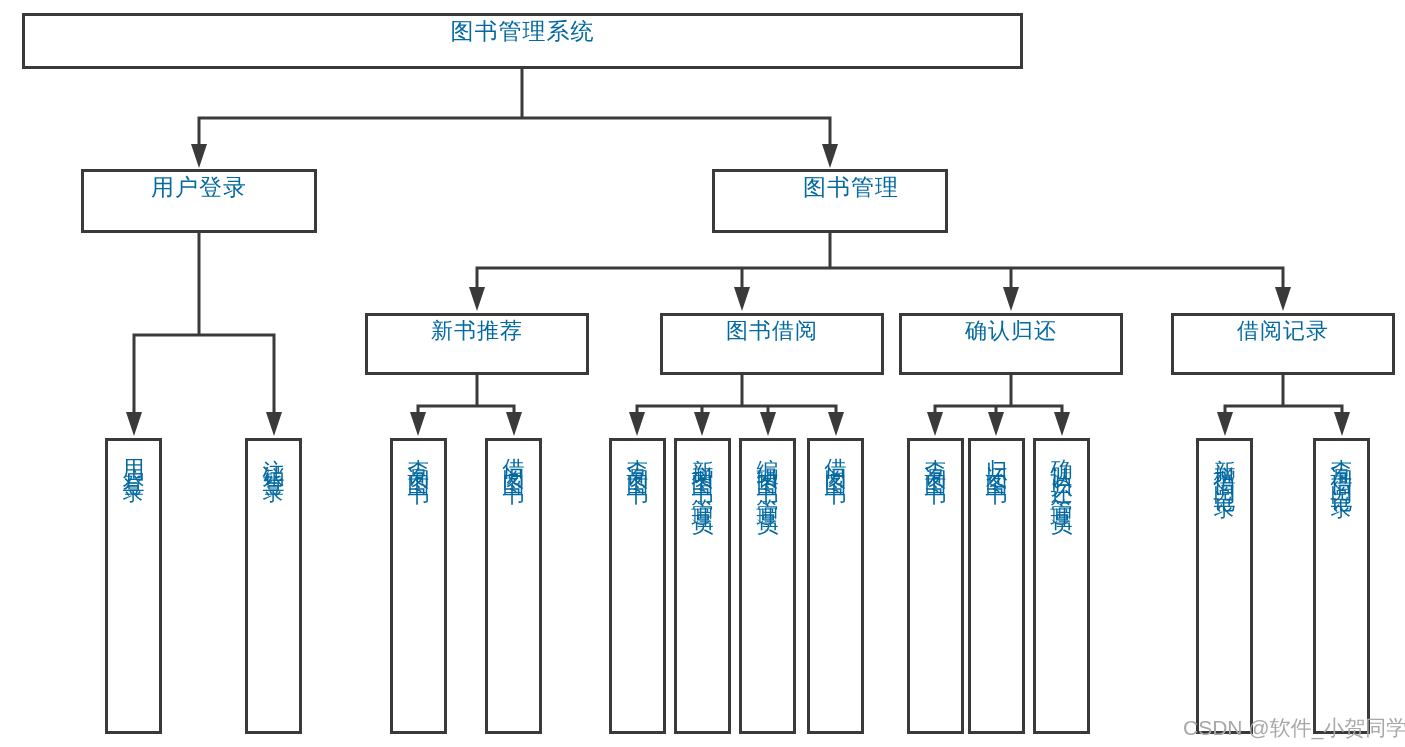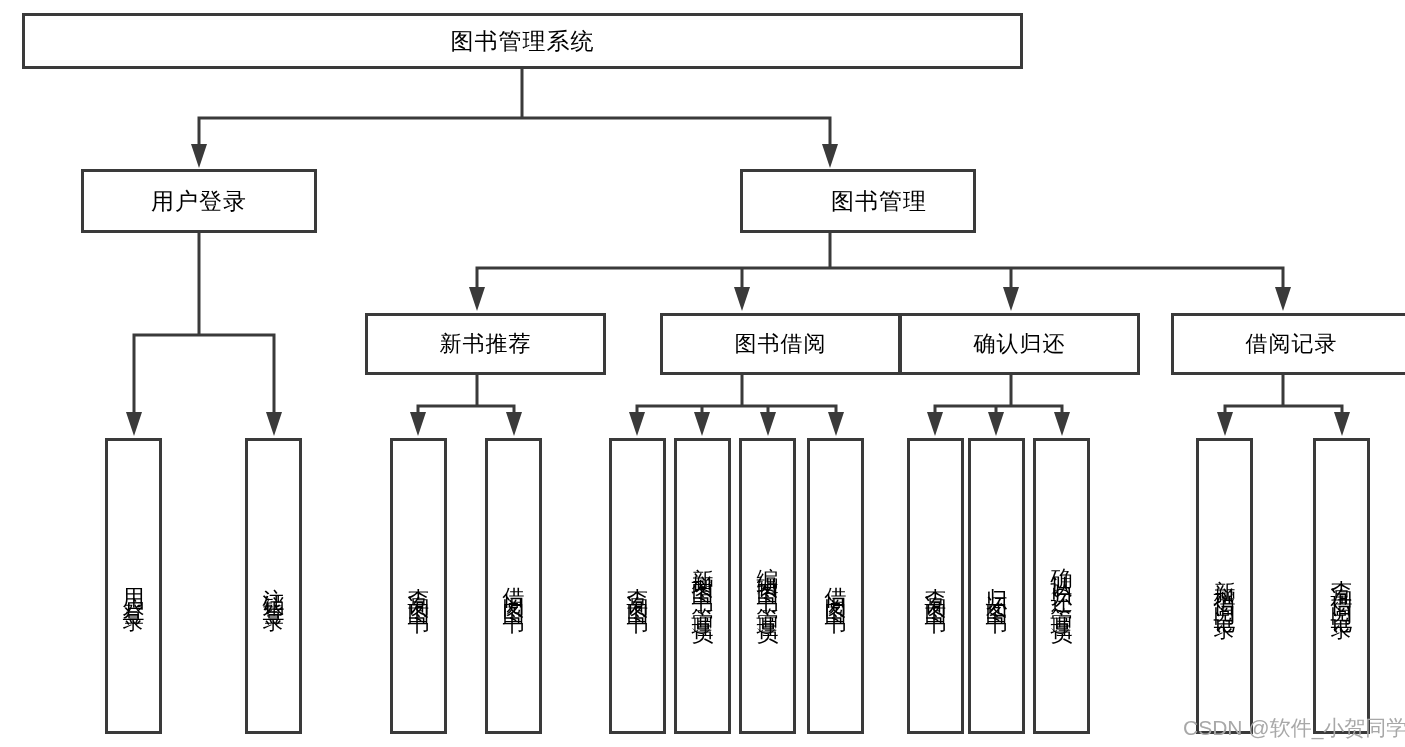--- a/index.html
+++ b/index.html
@@ -20,37 +20,36 @@
     left: 0;
     top: 0;
     z-index: 0;
   }
   .node {
     position: absolute;
     box-sizing: border-box;
     background: #ffffff;
     border: 3px solid #3a3a3a;
     display: flex;
-    align-items: center;
     justify-content: center;
-    color: #000000;
+    color: #0369a1;
     z-index: 1;
   }
   .hbox {
     font-size: 23px;
     letter-spacing: 1px;
   }
   .root {
     left: 22px; top: 13px; width: 1001px; height: 56px;
   }
   .lvl2 {
     top: 169px; width: 236px; height: 64px;
   }
   .lvl3 {
-    top: 313px; width: 241px; height: 62px;
+    top: 313px; width: 224px; height: 62px;
     font-size: 22px;
   }
   .vbox {
     top: 438px; width: 57px; height: 296px;
   }
   .vbox span {
     writing-mode: vertical-rl;
     text-orientation: mixed;
     font-size: 22px;
     line-height: 1;
@@ -115,21 +114,21 @@
     </g>
   </svg>
 
   <div class="node hbox root">
     <span>图书管理系统</span>
   </div>
 
   <div class="node hbox lvl2" style="left:81px;">
     <span>用户登录</span>
   </div>
-  <div class="node hbox lvl2" style="left:740px;padding-left:42px;">
+  <div class="node hbox lvl2" style="left:712px;padding-left:42px;">
     <span>图书管理</span>
   </div>
 
   <div class="node hbox lvl3" style="left:365px;">
     <span>新书推荐</span>
   </div>
   <div class="node hbox lvl3" style="left:630px;margin-left:30px;">
     <span>图书借阅</span>
   </div>
   <div class="node hbox lvl3" style="left:899px;">

